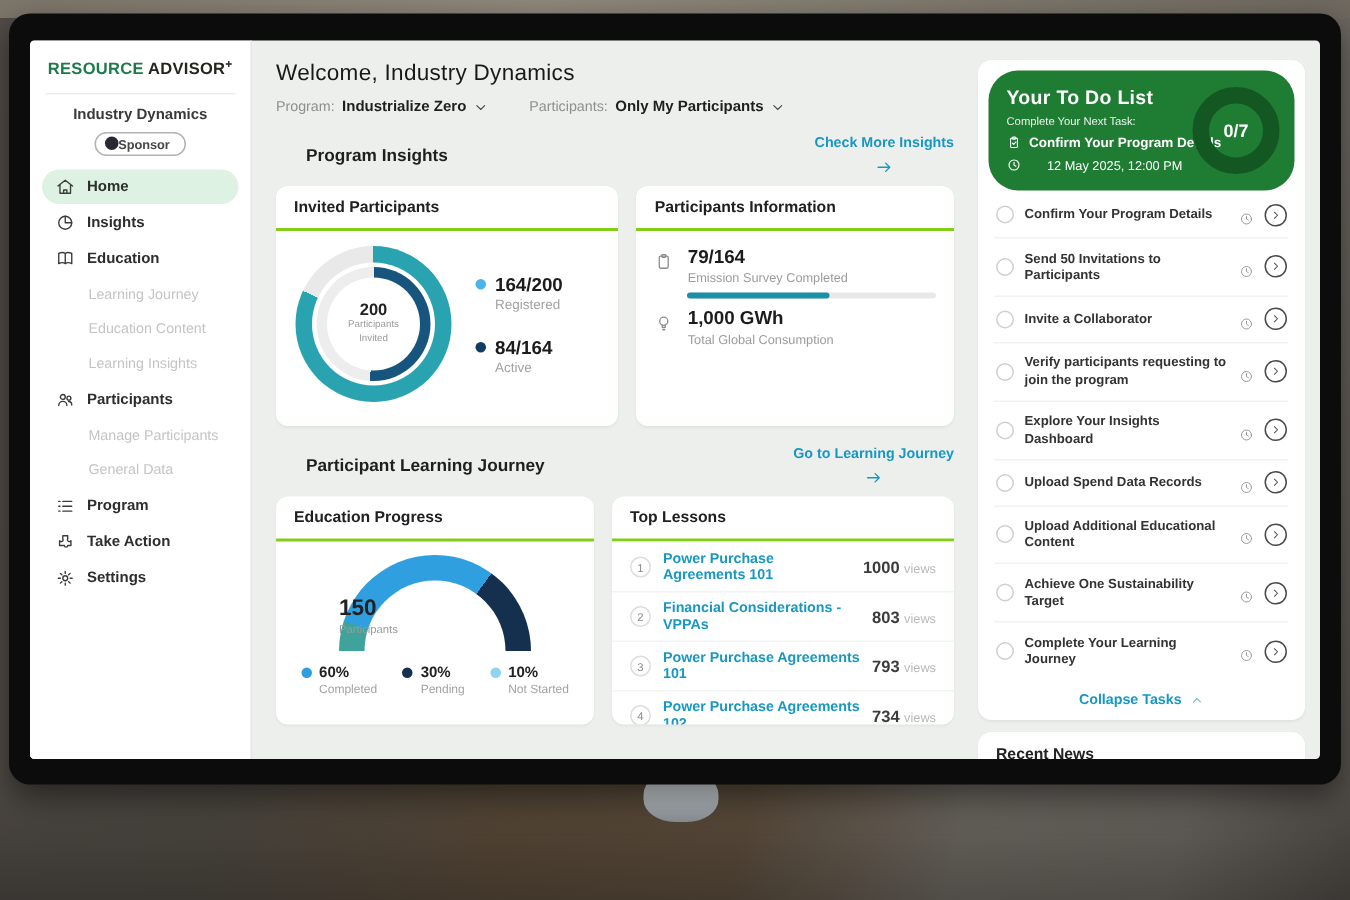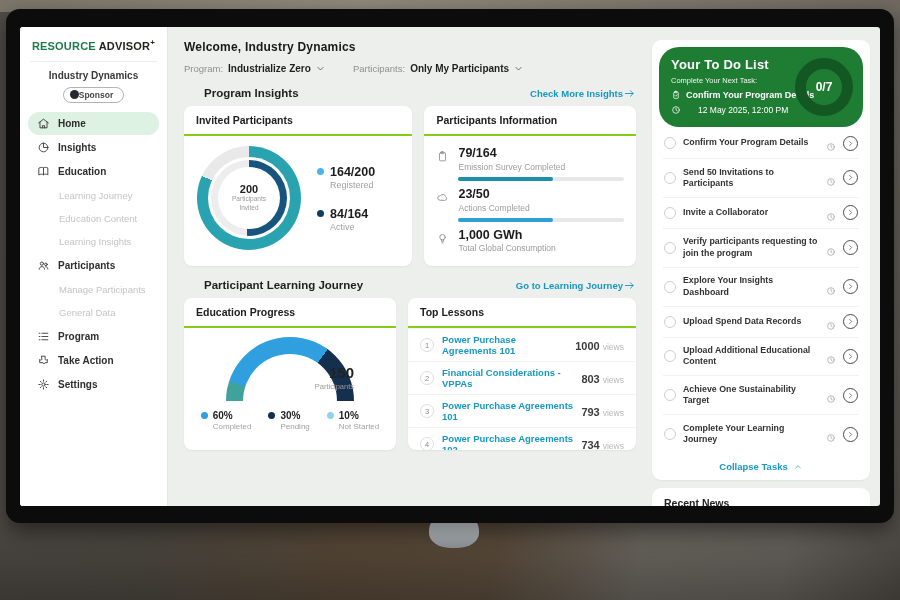--- a/index.html
+++ b/index.html
@@ -29,28 +29,28 @@
   .sponsor-dot { width:9px; height:9px; border-radius:50%; background:#26292e; }
   .nav-item { display:flex; align-items:center; gap:8px; margin:1px 8px; padding:5px 9px;
     font-size:10px; font-weight:bold; color:#2e2e2e; border-radius:14px; cursor:pointer; }
   .nav-item.active { background:#ddf2e2; }
   .nav-item svg { width:13px; height:13px; stroke:#3c3c3c; fill:none; stroke-width:1.7;
     stroke-linecap:round; stroke-linejoin:round; flex:none; }
   .nav-sub { margin:0 8px; padding:6px 8px 6px 31px; font-size:9.5px; color:#c4c4c4; cursor:pointer; }
 
   
   .main { flex:1; min-width:0; padding:13px 14px 0 16px; }
-  .welcome { font-size:12px; font-weight:bold; color:#191919; letter-spacing:.2px; }
+  .welcome { font-size:15px; font-weight:normal; color:#191919; letter-spacing:.2px; }
   .filters { display:flex; gap:28px; margin-top:9px; align-items:center; }
   .filter { display:flex; align-items:center; gap:5px; font-size:9.5px; color:#8f8f8f; cursor:pointer; }
   .filter b { color:#1f1f1f; font-size:10px; }
   .filter svg { width:9px; height:9px; stroke:#444; fill:none; stroke-width:2; stroke-linecap:round; }
   .section-row { display:flex; justify-content:space-between; align-items:center; margin-top:13px; margin-bottom:7px;padding-left:20px; }
   .section-title { font-size:11.5px; font-weight:bold; color:#1f1f1f; }
-  .section-link { display:flex; align-items:flex-end; font-size:9.5px; font-weight:bold; color:#1798c2; cursor:pointer; }
+  .section-link { display:flex; align-items:center; gap:5px; font-size:9.5px; font-weight:bold; color:#1798c2; cursor:pointer;flex-direction:column; }
   .section-link svg { width:13px; height:11px; stroke:#1798c2; fill:none; stroke-width:2; stroke-linecap:round; stroke-linejoin:round; }
   .cards { display:flex; gap:12px; }
   .card { background:#fff; border-radius:8px; box-shadow:0 1px 2px rgba(0,0,0,.05); overflow:hidden; }
   .card-h { padding:8px 12px; font-size:10.5px; font-weight:bold; color:#202020; border-bottom:2px solid #84cc16; }
   .row1 .card { height:160px; }
   .invited { flex:1.08; } .pinfo { flex:1; }
 
   .inv-body { display:flex; align-items:center; gap:16px; padding:10px 6px 10px 13px; }
   .donut { width:104px; height:104px; border-radius:50%; position:relative; flex:none;
     background:conic-gradient(var(--teal) 0 var(--op), #e9e9e9 var(--op) 100%); }
@@ -77,21 +77,21 @@
   .bar { height:4px; border-radius:2px; background:#e8e8e8; margin-top:5px; width:100%; }
   .bar i { display:block; height:100%; border-radius:2px; }
 
   .row2 .card { height:152px; }
   .edu { flex:0 0 212px; } .lessons { flex:1; }
   .gauge-wrap { display:flex; flex-direction:column; align-items:center; padding-top:9px; }
   .gauge { width:128px; height:64px; position:relative; overflow:hidden; }
   .gauge .arc { width:128px; height:128px; border-radius:50%;
     background:conic-gradient(from 270deg, var(--g1) 0 var(--s1), var(--g2) var(--s1) var(--s2), var(--g3) var(--s2) 50%, transparent 50% 100%); }
   .gauge .ghole { position:absolute; left:17px; top:17px; width:94px; height:94px; border-radius:50%; background:#fff; }
-  .gauge-text { position:absolute; left:0; right:0; top:27px; text-align:right; }
+  .gauge-text { position:absolute; left:0; right:0; top:27px; text-align:left; }
   .gauge-text .gv { font-size:15px; font-weight:bold; color:#222; }
   .gauge-text .gl { font-size:7.5px; color:#9a9a9a; margin-top:1px; }
   .gauge-legend { display:flex; gap:17px; margin-top:9px; }
   .gl-item { display:flex; gap:5px; align-items:flex-start; }
   .gl-dot { width:7px; height:7px; border-radius:50%; margin-top:2px; flex:none; }
   .gl-pct { font-size:10px; font-weight:bold; color:#222; }
   .gl-lab { font-size:8px; color:#a2a2a2; margin-top:1px; }
 
   .lesson { display:flex; align-items:center; gap:8px; padding:5px 12px; border-top:1px solid #f3f3f3; cursor:pointer; }
   .lesson:first-of-type { border-top:none; }
@@ -275,32 +275,20 @@
               <div class="stat-c">
                 <div class="stat-v">79/164</div>
                 <div class="stat-l">Emission Survey Completed</div>
                 <div class="bar">
                   <i style="width: 57%; background: rgb(29, 143, 166);"></i>
                 </div>
               </div>
             </div>
             <div class="stat">
               <svg viewBox="0 0 24 24">
-                  <path d="M7 17 a4 4 0 1 1 1 -7.9 A5 5 0 0 1 17.5 10.5 A3.5 3.5 0 0 1 17 17.2 Z"></path>
-                </svg>
-              <div class="stat-c">
-                <div class="stat-v">23/50</div>
-                <div class="stat-l">Actions Completed</div>
-                <div class="bar">
-                  <i style="width: 57%; background: rgb(46, 159, 214);"></i>
-                </div>
-              </div>
-            </div>
-            <div class="stat">
-              <svg viewBox="0 0 24 24">
                   <circle cx="12" cy="9.5" r="5"></circle>
                   <path d="M10.2 14 v3.2 h3.6 V14 M10.8 20 h2.4"></path>
                 </svg>
               <div class="stat-c">
                 <div class="stat-v">1,000 GWh</div>
                 <div class="stat-l">Total Global Consumption</div>
               </div>
             </div>
           </div>
         </div>

